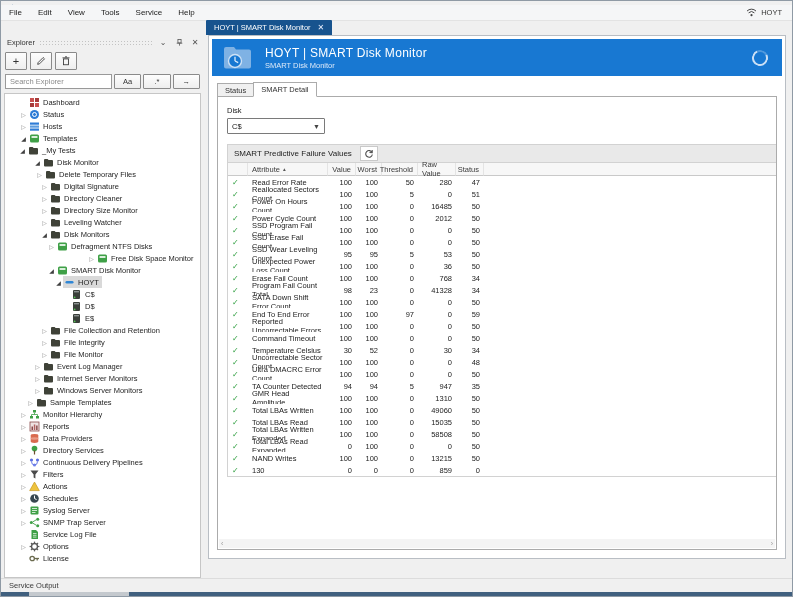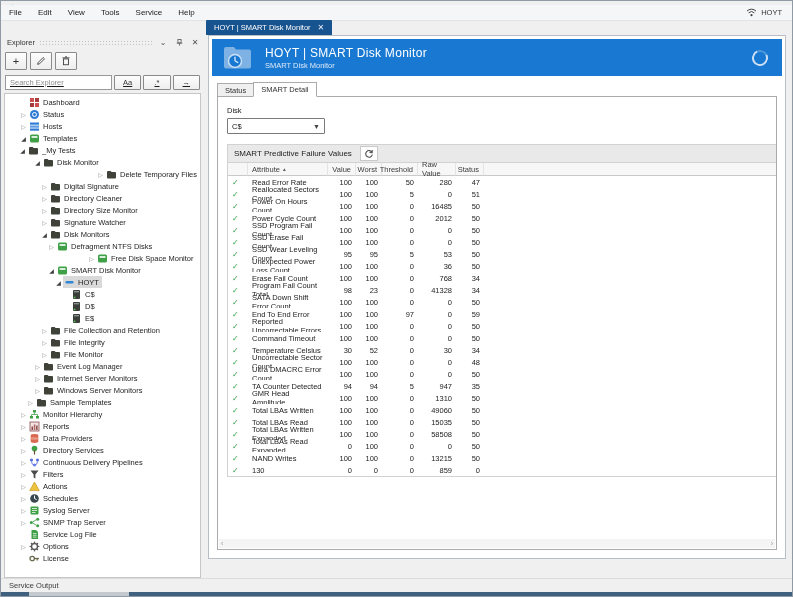--- a/index.html
+++ b/index.html
@@ -26,21 +26,21 @@
     display:flex; flex-direction:column; background:#f0f0f0; }
   .exp-header { height:14px; display:flex; align-items:center; font-size:7.5px; color:#333; gap:4px; }
   .exp-title { padding-left:3px; white-space:nowrap; }
   .exp-grip { flex:1; height:5px; margin-top:1px;
     background:radial-gradient(#c3c3c3 0.6px, transparent 0.7px); background-size:3px 3px; }
   .exp-hbtn { width:12px; height:12px; display:flex; align-items:center; justify-content:center;
     font-size:8px; color:#555; }
   .exp-toolbar { height:24px; display:flex; align-items:center; gap:3px; padding:2px 1px; }
   .tool-btn { width:22px; height:18px; border:1px solid #8a8a8a; background:linear-gradient(#fdfdfd,#eee);
     display:flex; align-items:center; justify-content:center; font-size:11px; color:#333; border-radius:1px; }
-  .exp-search { height:20px; display:flex; align-items:center; gap:2px; padding:1px 1px 3px 1px;text-decoration:underline; }
+  .exp-search { height:20px; display:flex; align-items:flex-start; gap:2px; padding:1px 1px 3px 1px; }
   .search-input { flex:1; height:15px; border:1px solid #999; background:#fff; font-size:7.5px;
     padding:0 4px; font-family:inherit; color:#222; }
   .search-input::placeholder { color:#8c8c8c; }
   .sm-btn { width:38px; height:15px; border:1px solid #8a8a8a; background:linear-gradient(#fdfdfd,#eee);
     display:flex; align-items:center; justify-content:center; font-size:7.5px; color:#333; border-radius:1px; }
   .tree { flex:1; background:#fff; border:1px solid #c6c6c6; overflow:hidden; padding-top:2px; }
   .tree-row { height:12px; display:flex; align-items:center; font-size:7.5px; color:#1f1f1f; white-space:nowrap; }
   .expander { width:9px; display:inline-flex; justify-content:center; color:#8a8a8a; font-size:6px; flex:none; }
   .expander.open { color:#404040; }
   .row-content { display:flex; align-items:center; gap:3px; padding:0 3px 0 1px; height:12px; }
@@ -233,21 +233,21 @@
         <span class="expander open">◢</span>
         <span class="row-content">
           <span class="t-icon">
             <svg viewBox="0 0 11 11">
               <path d="M1 3 q0-1 1-1 h2.6 l1 1.1 H9 q1 0 1 1 V8.4 q0 1-1 1 H2 q-1 0-1-1 Z" fill="#3f4238"></path>
             </svg>
           </span>
           <span>Disk Monitor</span>
         </span>
       </div>
-      <div class="tree-row" style="padding-left: 18px; justify-content: flex-end;">
+      <div class="tree-row" style="padding-left: 30px;">
         <span class="expander">▷</span>
         <span class="row-content">
           <span class="t-icon">
             <svg viewBox="0 0 11 11">
               <path d="M1 3 q0-1 1-1 h2.6 l1 1.1 H9 q1 0 1 1 V8.4 q0 1-1 1 H2 q-1 0-1-1 Z" fill="#3f4238"></path>
             </svg>
           </span>
           <span>Delete Temporary Files</span>
         </span>
       </div>
@@ -285,21 +285,21 @@
         </span>
       </div>
       <div class="tree-row" style="padding-left: 35px;">
         <span class="expander">▷</span>
         <span class="row-content">
           <span class="t-icon">
             <svg viewBox="0 0 11 11">
               <path d="M1 3 q0-1 1-1 h2.6 l1 1.1 H9 q1 0 1 1 V8.4 q0 1-1 1 H2 q-1 0-1-1 Z" fill="#3f4238"></path>
             </svg>
           </span>
-          <span>Signature Watcher</span>
+          <span>Leveling Watcher</span>
         </span>
       </div>
       <div class="tree-row" style="padding-left: 35px;">
         <span class="expander open">◢</span>
         <span class="row-content">
           <span class="t-icon">
             <svg viewBox="0 0 11 11">
               <path d="M1 3 q0-1 1-1 h2.6 l1 1.1 H9 q1 0 1 1 V8.4 q0 1-1 1 H2 q-1 0-1-1 Z" fill="#3f4238"></path>
             </svg>
           </span>

